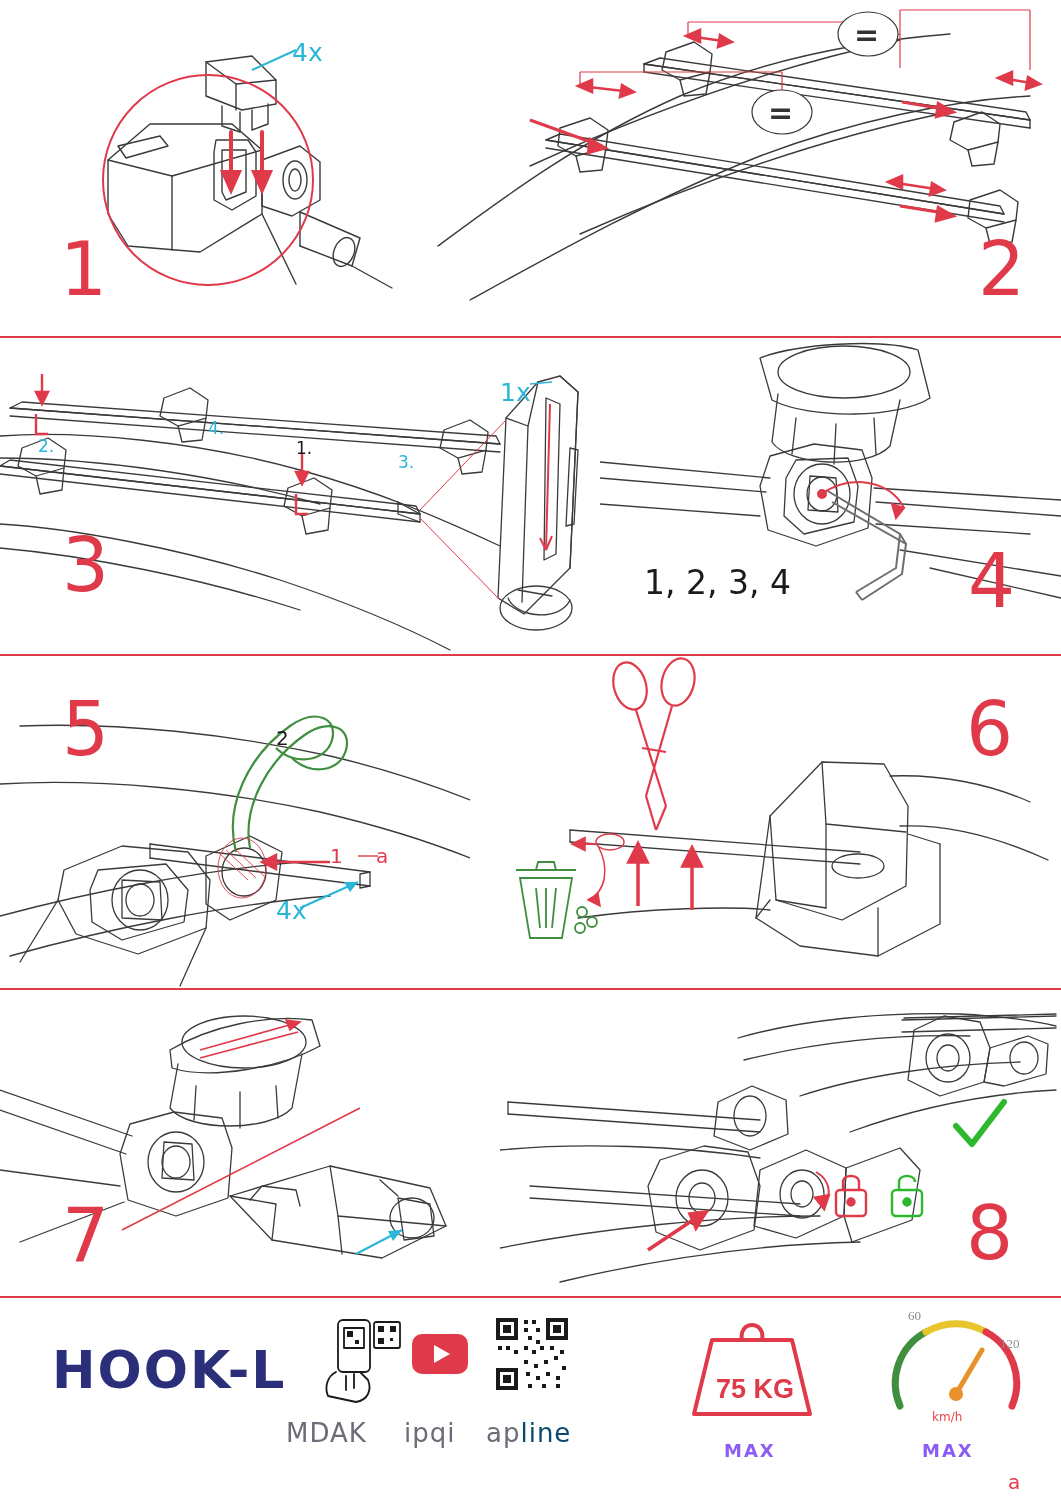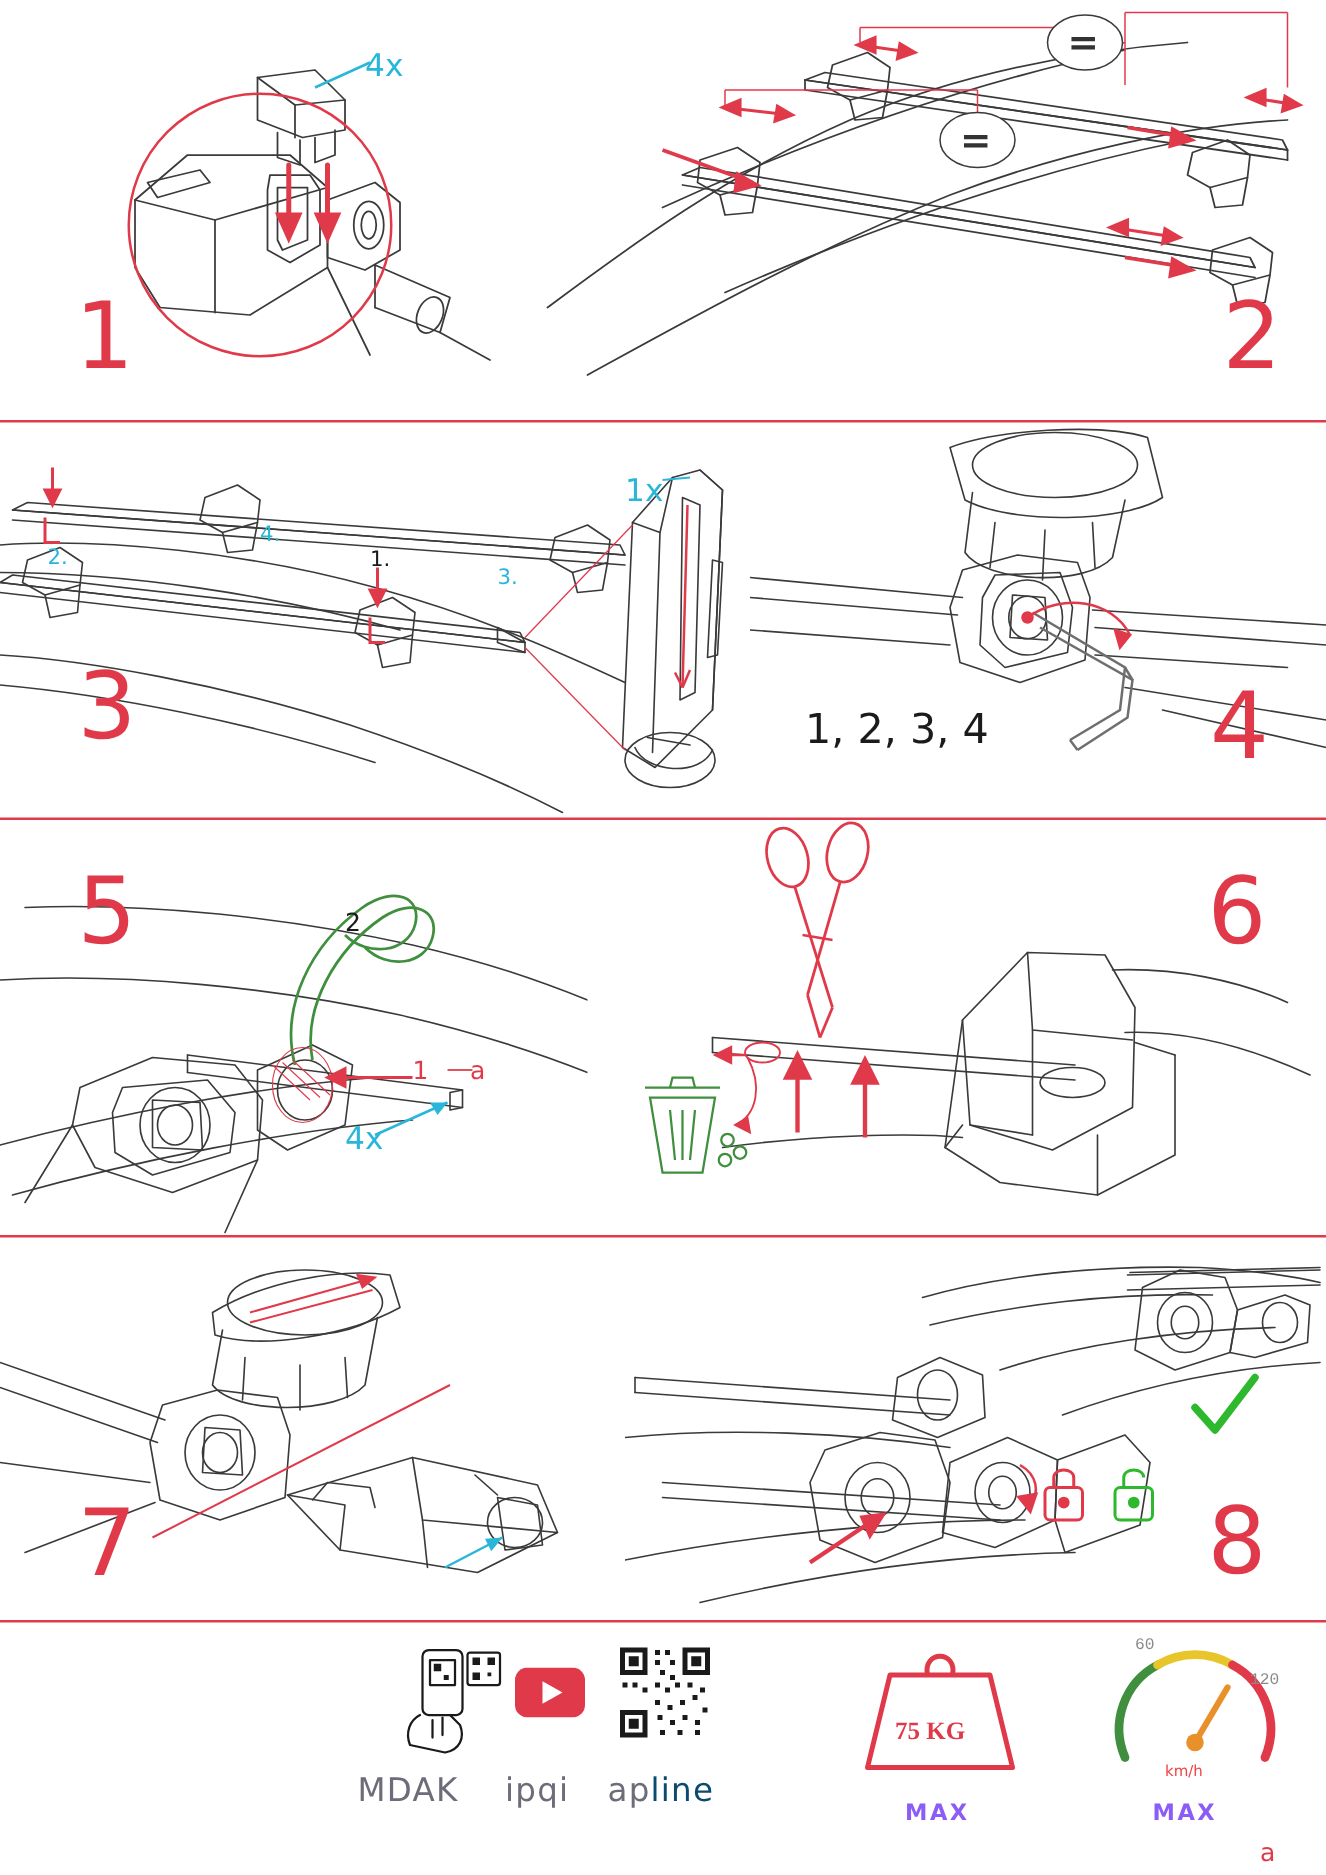--- a/index.html
+++ b/index.html
@@ -110,28 +110,28 @@
   .max-label {
     position: absolute;
     font-family: "DejaVu Sans", sans-serif;
     font-size: 18px;
     color: #8b5cf6;
     letter-spacing: 2px;
     font-weight: 700;
   }
   .weight-text {
     position: absolute;
-    font-family: Liberation Serif, serif;
-    font-size: 20px;
+    font-family: Liberation Sans, sans-serif;
+    font-size: 27px;
     color: #e03a4a;
     font-weight: 700;
   }
   .speed-num {
     position: absolute;
-    font-family: Liberation Mono, monospace;
+    font-family: Liberation Serif, serif;
     font-size: 13px;
     color: #8a8a8a;
   }
   .kmh {
     position: absolute;
     font-family: "DejaVu Sans", sans-serif;
     font-size: 12px;
     color: #ef4444;
   }
   svg { display: block; }
@@ -686,20 +686,21 @@
 
     <svg style="position:absolute;left:886px;top:14px" width="140" height="112" viewBox="0 0 140 112">
       <path d="M14 96 A58 58 0 0 1 40 22" fill="none" stroke="#3f8f3f" stroke-width="7" stroke-linecap="round"></path>
       <path d="M40 22 A58 58 0 0 1 100 22" fill="none" stroke="#e8c52a" stroke-width="7" stroke-linecap="round"></path>
       <path d="M100 22 A58 58 0 0 1 126 96" fill="none" stroke="#e03a4a" stroke-width="7" stroke-linecap="round"></path>
       <path d="M70 84 L96 40" stroke="#e8902a" stroke-width="5" stroke-linecap="round" fill="none"></path>
       <circle cx="70" cy="84" r="7" fill="#e8902a"></circle>
     </svg>
   </div>
 
+  <div class="brand-title">HOOK-L</div>
   <div class="partner" style="left:286px">MDAK</div>
   <div class="partner" style="left:404px">ipqi</div>
   <div class="partner" style="left:486px"><span>ap</span><span class="accent">line</span></div>
 
   <div class="weight-text" style="left:716px;top:1374px">75 KG</div>
   <div class="max-label" style="left:724px;top:1440px">MAX</div>
   <div class="max-label" style="left:922px;top:1440px">MAX</div>
   <div class="kmh" style="left:932px;top:1410px">km/h</div>
   <div class="speed-num" style="left:908px;top:1308px">60</div>
   <div class="speed-num" style="left:1000px;top:1336px">120</div>

